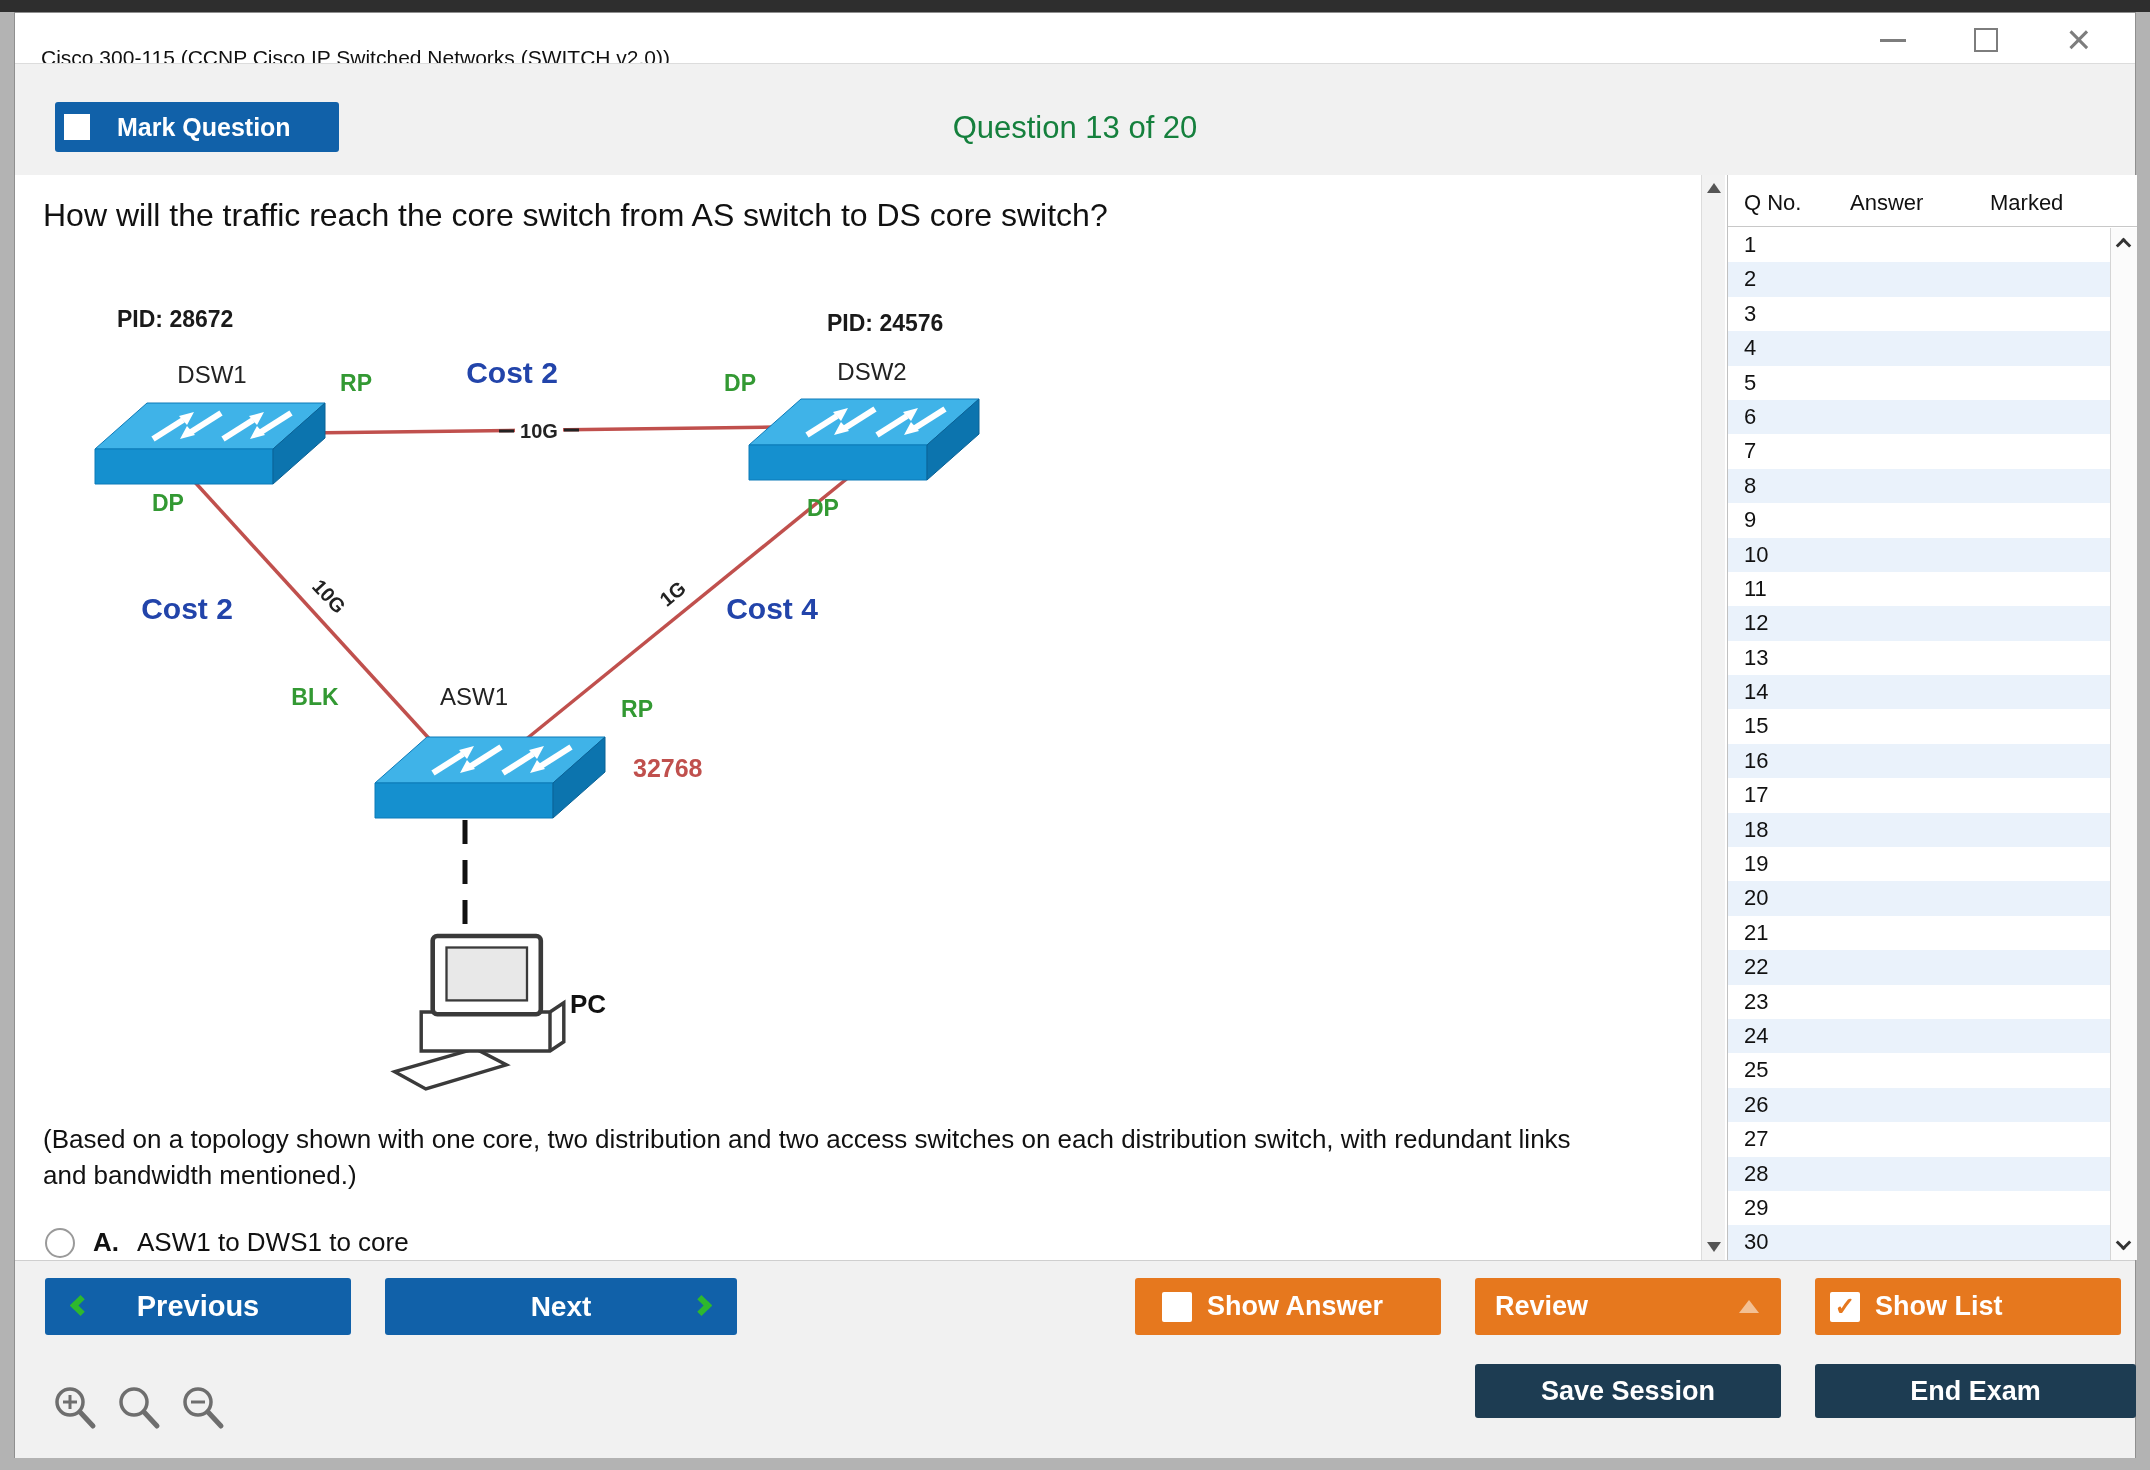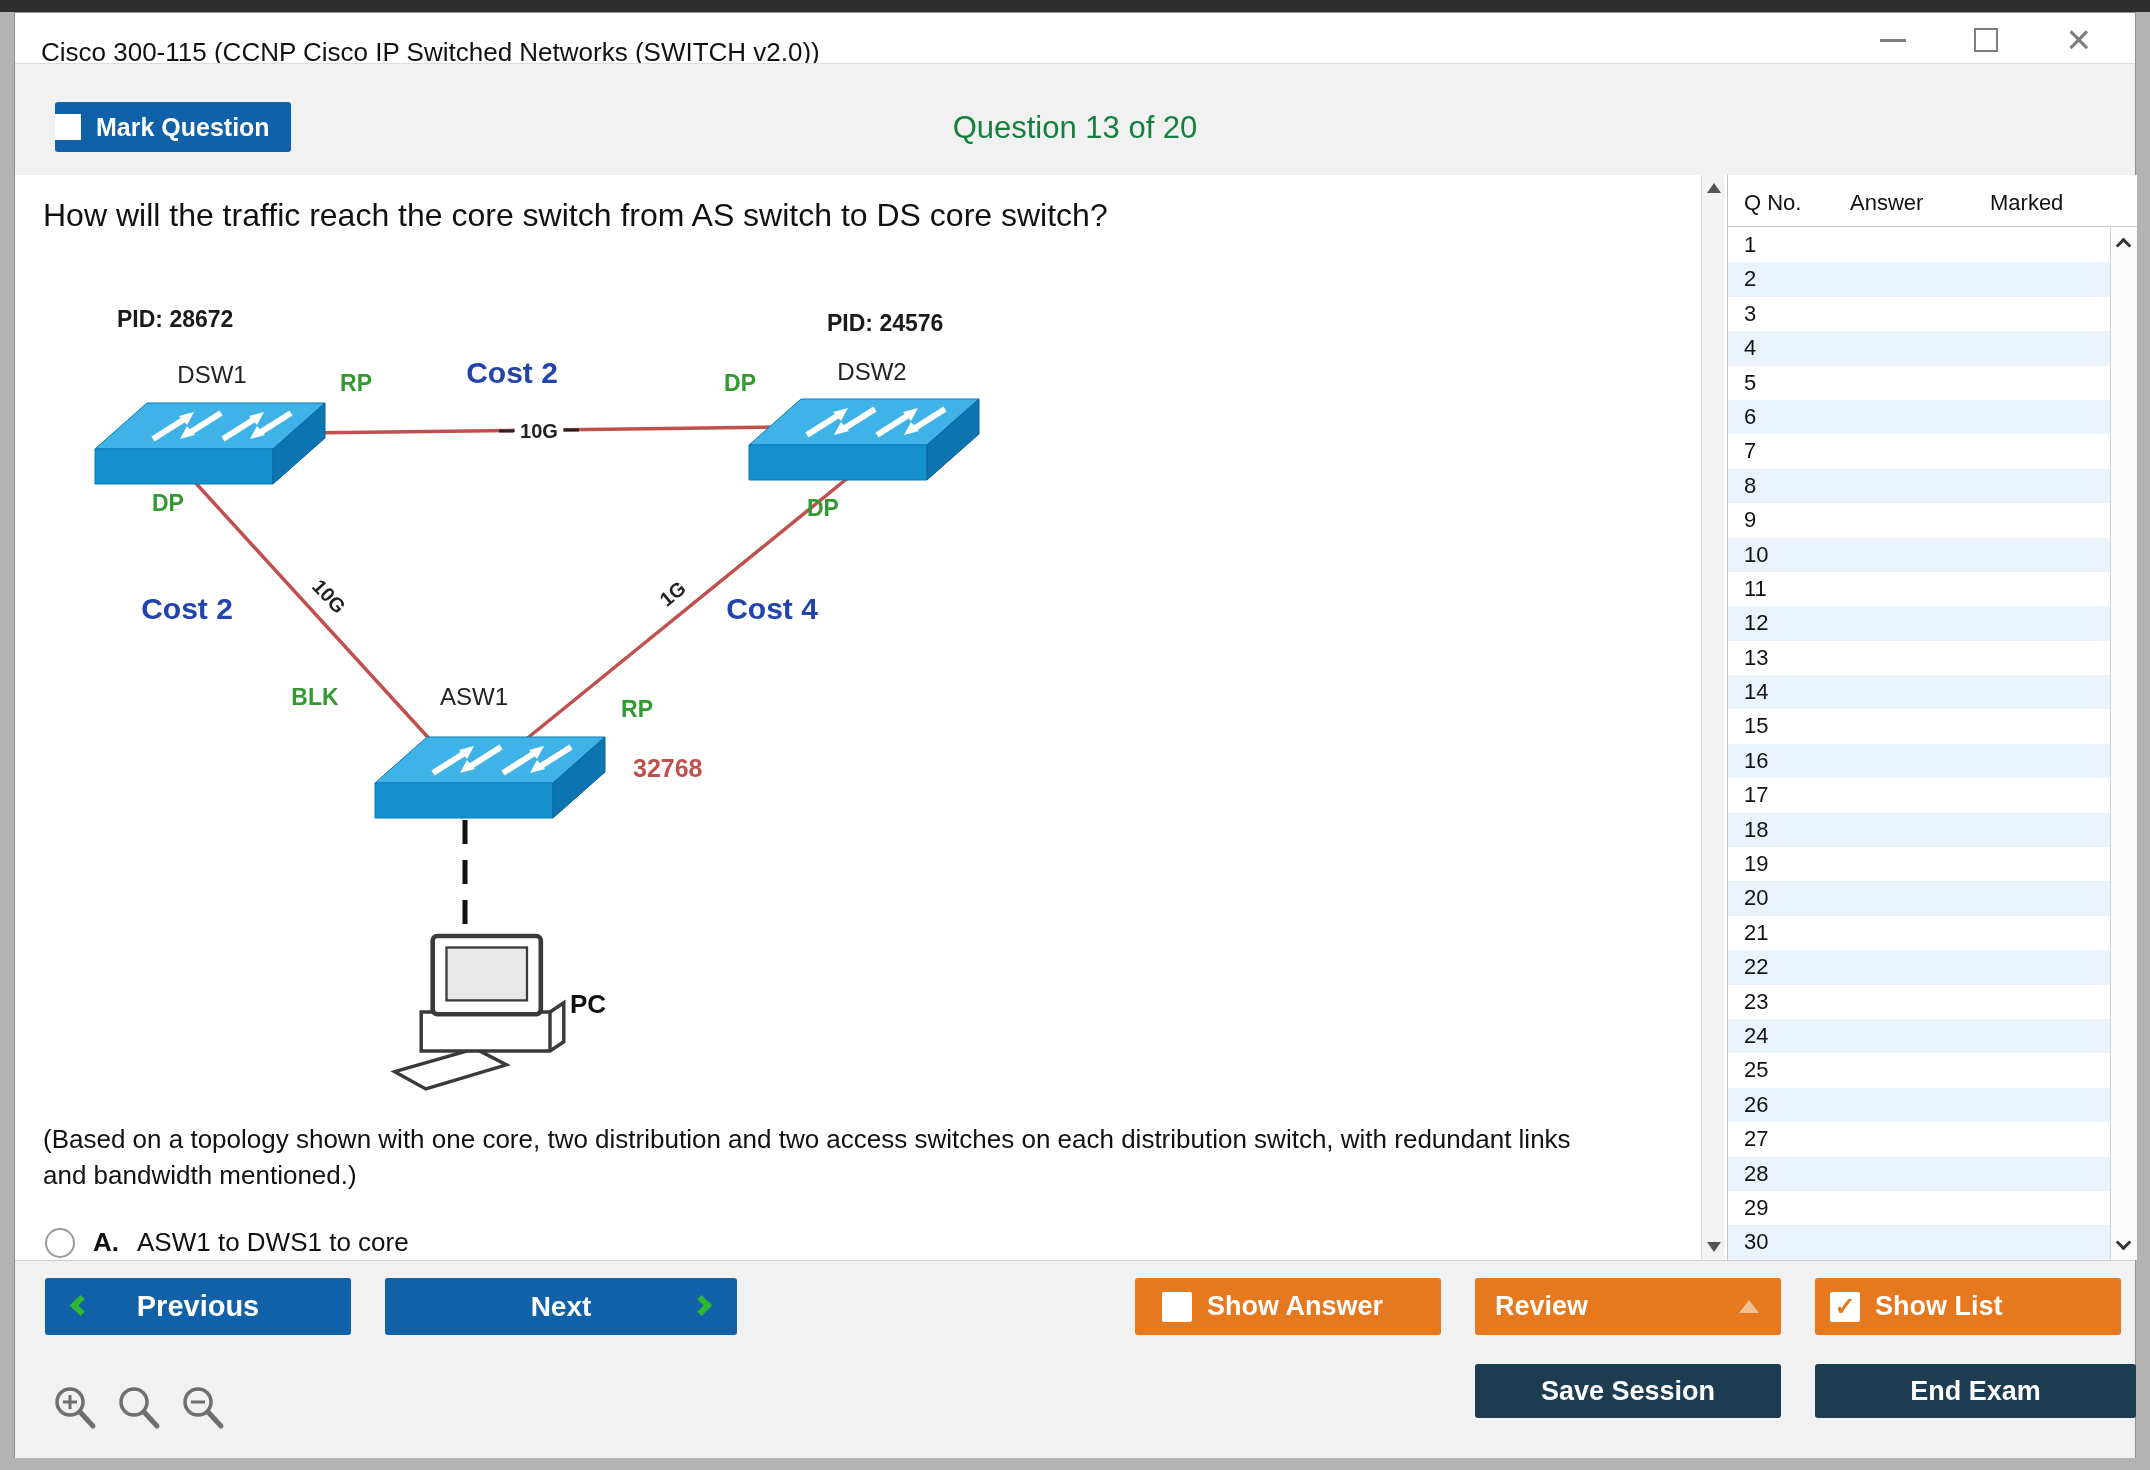--- a/index.html
+++ b/index.html
@@ -3,30 +3,30 @@
 <meta charset="utf-8">
 <style>
   *{margin:0;padding:0;box-sizing:border-box}
   html,body{width:2150px;height:1470px}
   body{position:relative;background:#b3b3b3;font-family:"Liberation Sans",sans-serif;overflow:hidden}
   .top-strip{position:absolute;left:0;top:0;width:100%;height:12px;background:#2e2e2e}
   .window{position:absolute;left:14px;top:12px;width:2122px;height:1446px;background:#fff;border:1px solid #8f8f8f}
 
   
   .titlebar{position:absolute;left:0;top:0;width:100%;height:50px;background:#fff}
-  .title{position:absolute;left:26px;top:24px;font-size:26px;color:#111;white-space:nowrap}
+  .title{position:absolute;left:26px;top:33px;font-size:21px;color:#111;white-space:nowrap}
   .win-controls{position:absolute;right:44px;top:12px;height:30px;display:flex;align-items:center;gap:68px}
   .wc-min{width:26px;height:3px;background:#7d7d7d;cursor:pointer}
   .wc-max{width:24px;height:24px;border:2px solid #7d7d7d;cursor:pointer}
   .wc-close{font-size:42px;line-height:26px;color:#7d7d7d;cursor:pointer}
 
   
   .header{position:absolute;left:0;top:50px;width:100%;height:112px;background:#f1f1f1;border-top:1px solid #dcdcdc}
-  .mark-btn{position:absolute;left:40px;top:38px;width:236px;height:50px;background:#1161a9;border:none;border-radius:3px;
-            display:flex;align-items:center;gap:15px;padding-left:0;cursor:pointer}
+  .mark-btn{position:absolute;left:40px;top:38px;width:284px;height:50px;background:#1161a9;border:none;border-radius:3px;
+            display:flex;align-items:center;gap:27px;padding-left:9px;cursor:pointer}
   .mark-check{width:26px;height:26px;background:#fff;flex:0 0 auto}
   .mark-label{font-size:25px;font-weight:bold;color:#fff;white-space:nowrap}
   .q-counter{position:absolute;left:0;top:46px;width:100%;text-align:center;font-size:31px;font-weight:normal;color:#15803d}
 
   
   .content{position:absolute;left:0;top:162px;width:100%;height:1085px;background:#fff}
   .qpanel{position:absolute;left:0;top:0;width:1684px;height:100%;overflow:hidden;background:#fff}
   .qtext{position:absolute;left:28px;top:22px;font-size:32px;color:#111;white-space:nowrap}
   .note{position:absolute;left:28px;top:946px;width:1565px;font-size:26px;line-height:36px;color:#111}
   .optionA{position:absolute;left:30px;top:1052px;display:flex;align-items:center;gap:18px}

